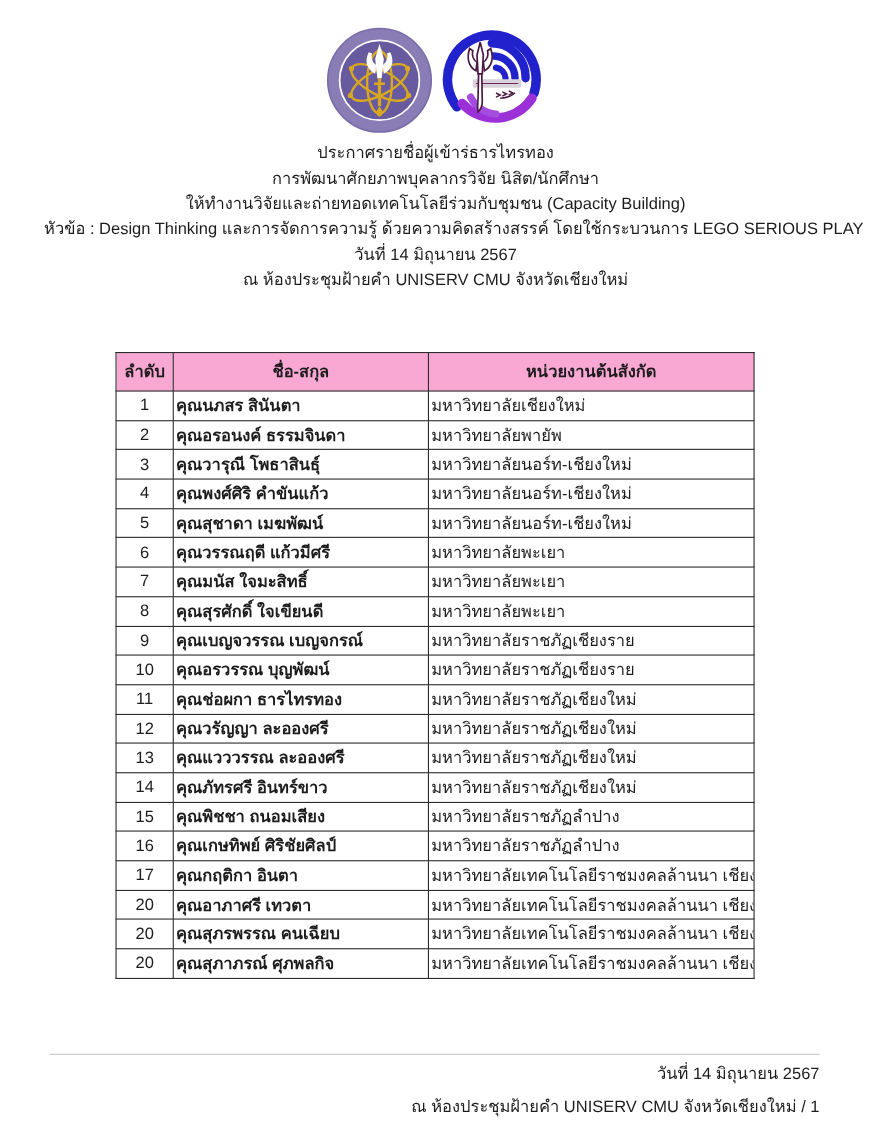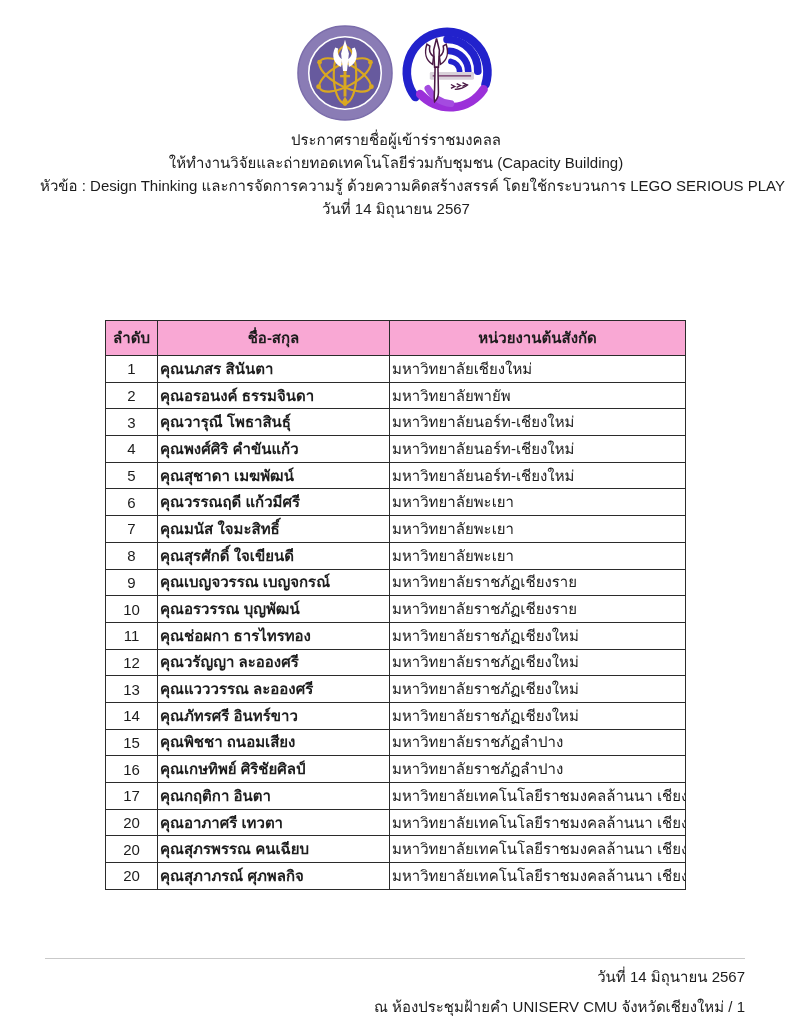--- a/index.html
+++ b/index.html
@@ -133,24 +133,26 @@
       <g fill="#ffffff" stroke="#4a1945" stroke-width="1.6">
         <path d="M37 14 L40 26 L39 44 L35 44 L34 26 Z"></path>
         <path d="M27 20 C24 29 26 37 33 41 L34 33 C30 30 29 26 30 22 Z"></path>
         <path d="M47 20 C50 29 48 37 41 41 L40 33 C44 30 45 26 44 22 Z"></path>
         <path d="M35.5 44 L38.5 44 L39 70 C39 75 37 78 35 80 C34 75 35 70 35 66 Z"></path>
       </g>
     </svg>
   </div>
 
   <div class="doc-header">
-    <div class="h-line">ประกาศรายชื่อผู้เข้าร่ราชมงคลล</div>
+    <div class="h-line">ประกาศรายชื่อผู้เข้าร่ธารไทรทอง</div>
+    <div class="h-line">การพัฒนาศักยภาพบุคลากรวิจัย นิสิต/นักศึกษา</div>
     <div class="h-line">ให้ทำงานวิจัยและถ่ายทอดเทคโนโลยีร่วมกับชุมชน (Capacity Building)</div>
     <div class="h-line">หัวข้อ : Design Thinking และการจัดการความรู้ ด้วยความคิดสร้างสรรค์ โดยใช้กระบวนการ LEGO SERIOUS PLAY</div>
     <div class="h-line">วันที่ 14 มิถุนายน 2567</div>
+    <div class="h-line">ณ ห้องประชุมฝ้ายคำ UNISERV CMU จังหวัดเชียงใหม่</div>
   </div>
 
   <table class="participants">
     <thead>
       <tr>
         <th class="col-no-h">ลำดับ</th>
         <th class="col-name-h">ชื่อ-สกุล</th>
         <th class="col-aff-h">หน่วยงานต้นสังกัด</th>
       </tr>
     </thead>

